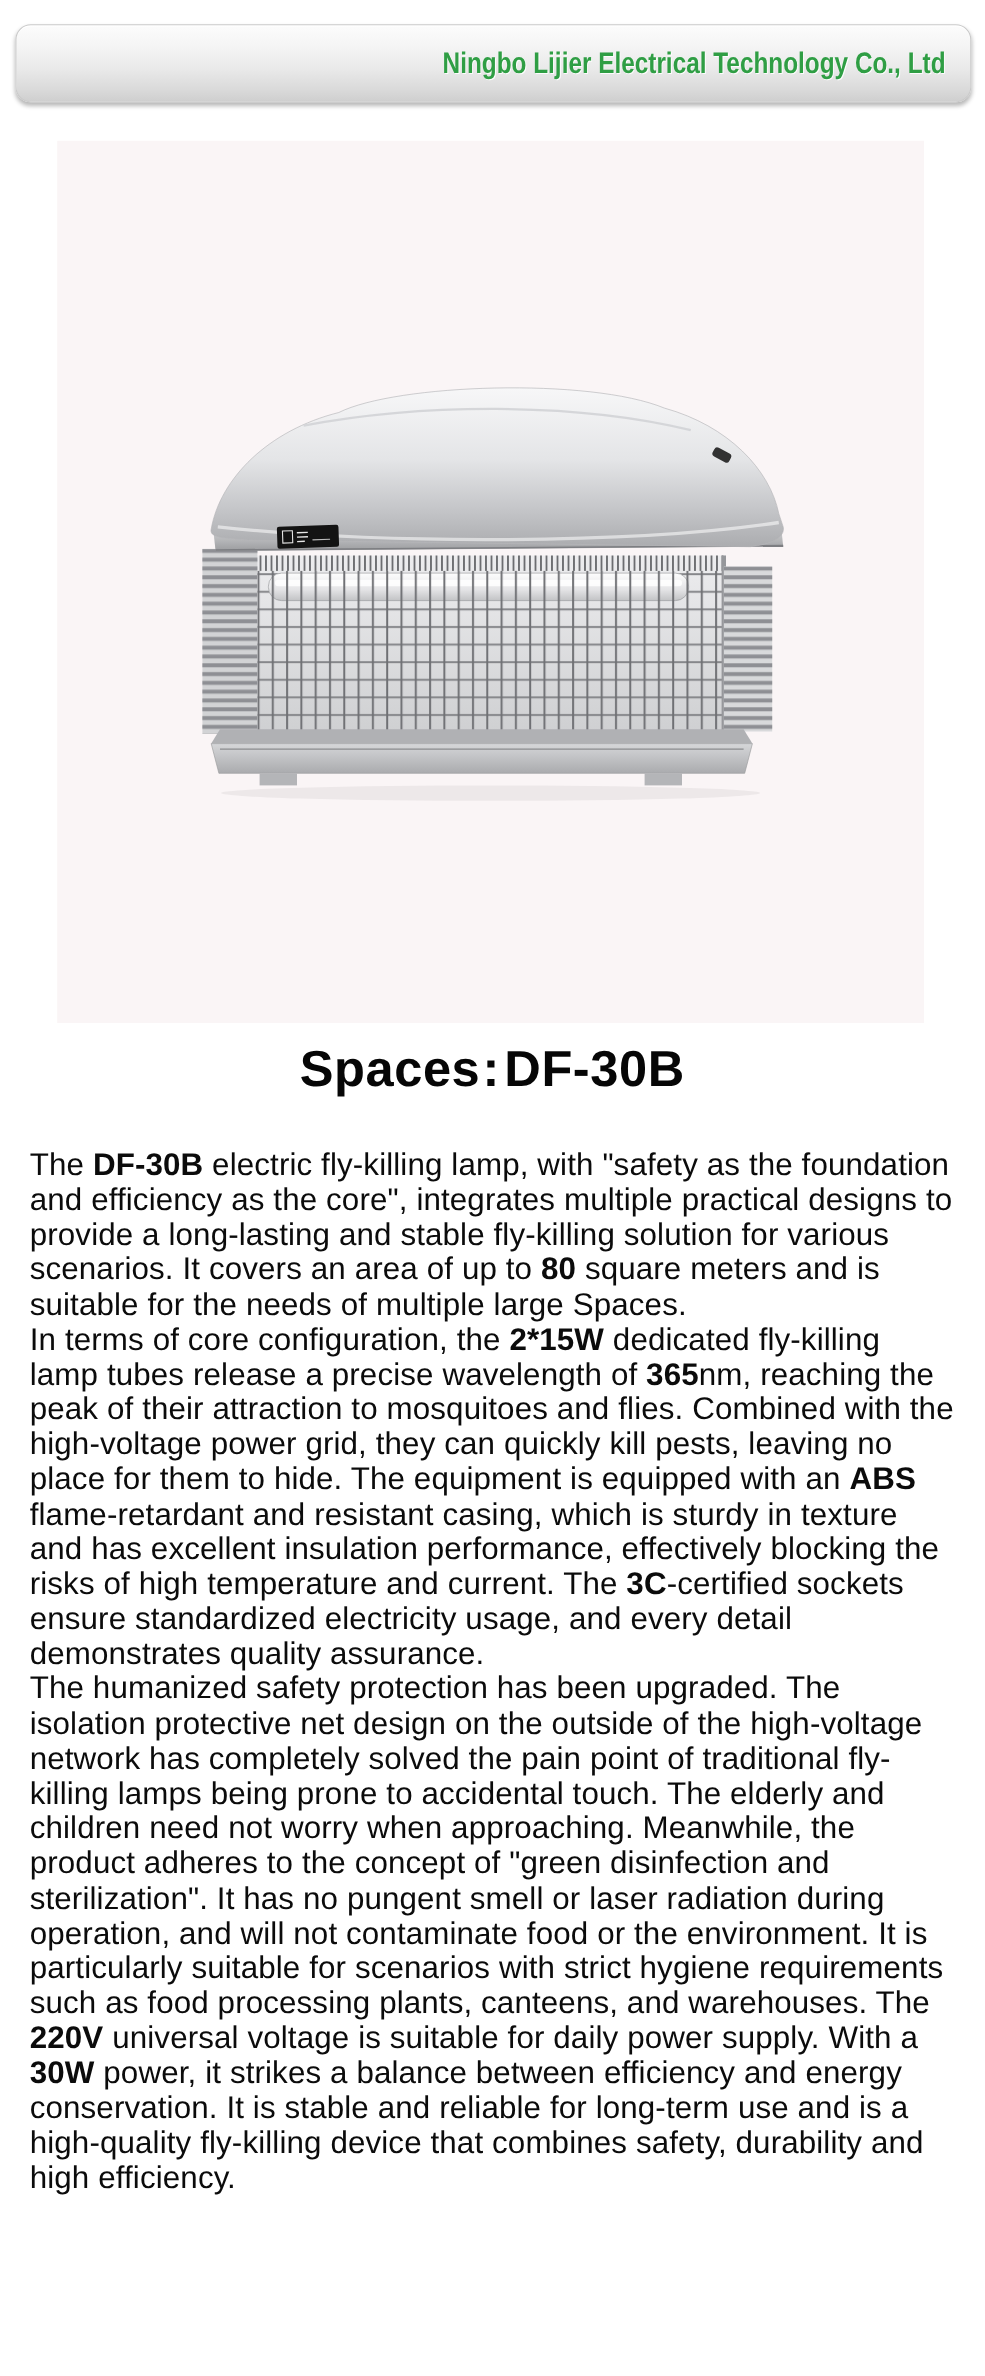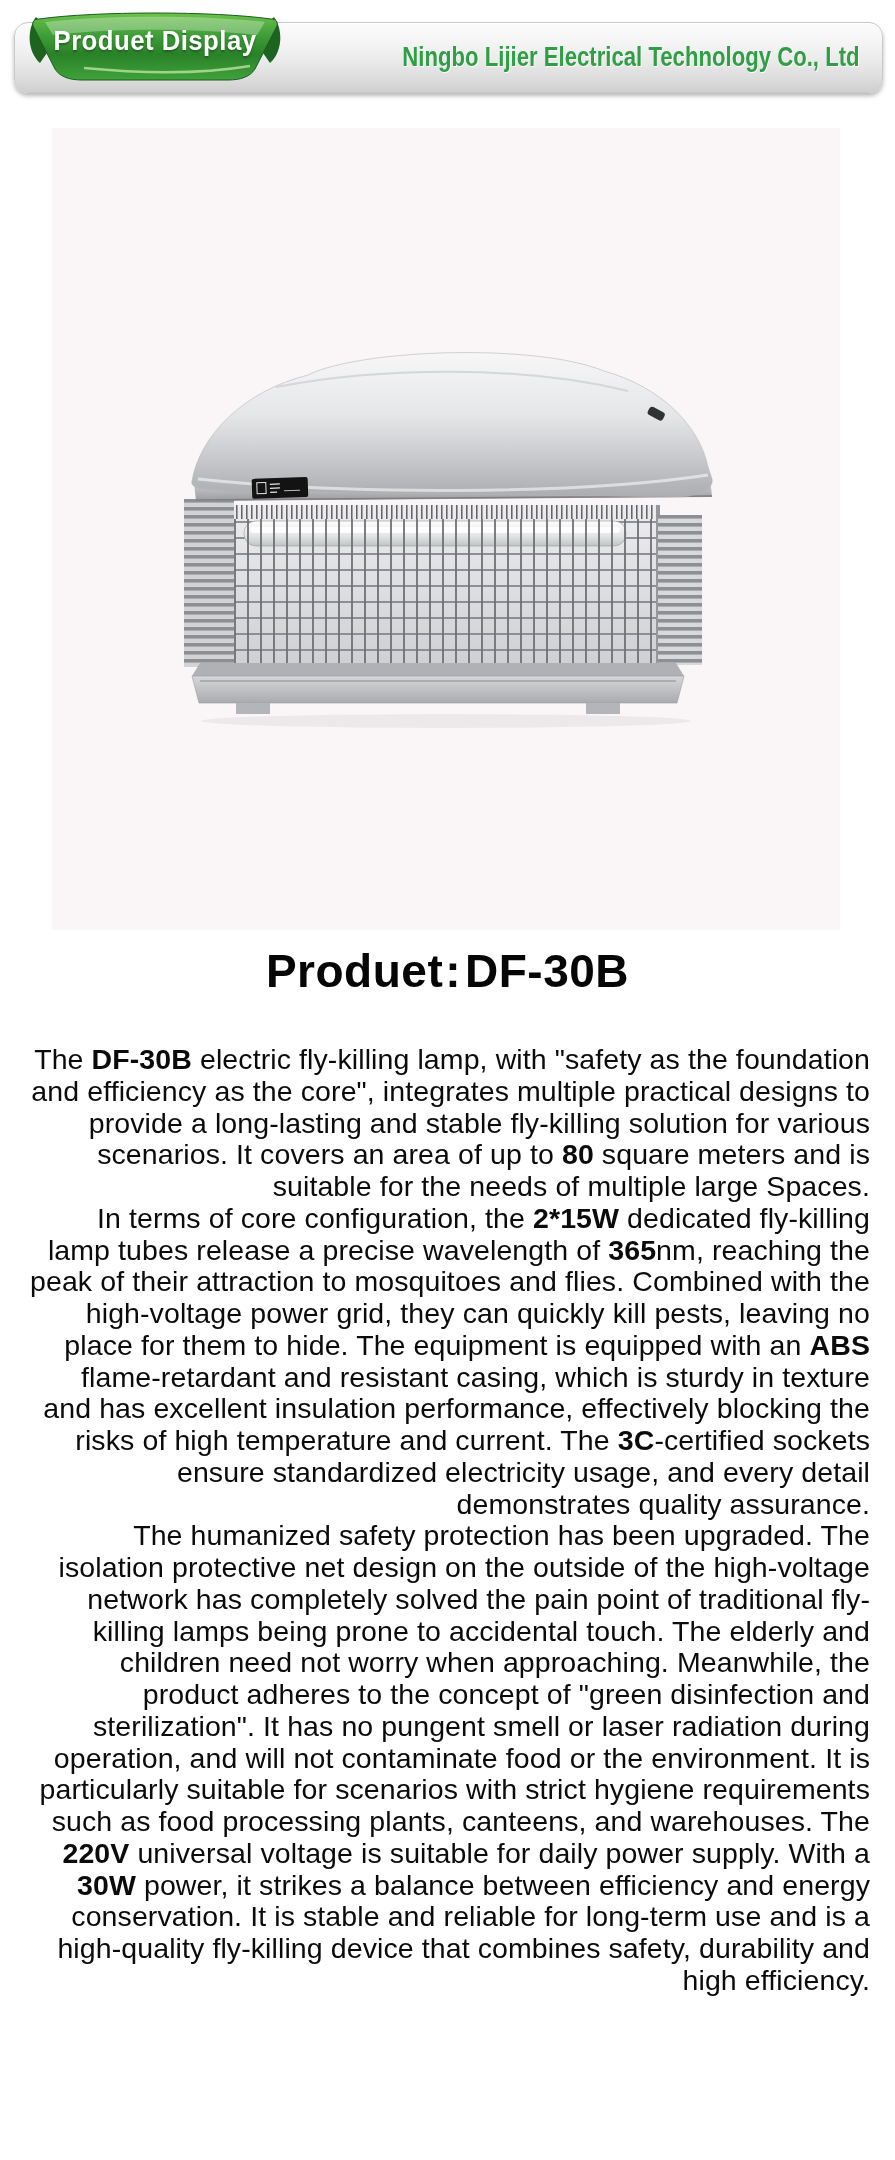--- a/index.html
+++ b/index.html
@@ -77,47 +77,29 @@
   
   .description {
     position: absolute;
     left: 27px; top: 1044px;
     width: 843px;
     font-size: 28.5px;
     line-height: 31.75px;
     color: #0b0b0b;
     letter-spacing: 0.1px;
   }
-  .description .para { margin: 0; text-align: right; }
+  .description .para { margin: 0; }
   .description .strong { font-weight: bold; }
 </style>
 </head>
 <body>
 
 <div class="header">
   <div class="header-bar">
     <div class="company">Ningbo Lijier Electrical Technology Co., Ltd</div>
-  </div>
-  <div class="ribbon">
-    <svg width="258" height="73" viewBox="0 0 258 73">
-      <defs>
-        <linearGradient id="rg" x1="0" y1="0" x2="0" y2="1">
-          <stop offset="0" stop-color="#6cc24a"></stop>
-          <stop offset="0.35" stop-color="#3d9c38"></stop>
-          <stop offset="0.62" stop-color="#2a8129"></stop>
-          <stop offset="1" stop-color="#3fa23a"></stop>
-        </linearGradient>
-      </defs>
-      <path d="M10,8 C1,20 1,42 14,54 L32,28 C23,20 16,14 10,8 Z" fill="#1c6420"></path>
-      <path d="M248,8 C257,20 257,42 244,54 L226,28 C235,20 242,14 248,8 Z" fill="#1c6420"></path>
-      <path d="M13,10 C70,2 188,2 245,10 C250,10 252,13 251,17 L229,60 C224,68 214,71 202,71 L56,71 C44,71 34,68 29,60 L7,17 C6,13 8,10 13,10 Z" fill="url(#rg)" stroke="#1a5c1d" stroke-width="1"></path>
-      <path d="M19,13 C80,6 178,6 239,13 L231,26 C170,19 88,19 27,26 Z" fill="#ffffff" opacity="0.30"></path>
-      <path d="M58,59 C120,65 176,65 224,57" stroke="#b9e49e" stroke-width="2.5" fill="none" opacity="0.8"></path>
-    </svg>
-    <div class="ribbon-label">Produet Display</div>
   </div>
 </div>
 
 <div class="product-card">
   <svg width="580" height="400" viewBox="0 0 580 400">
     <defs>
       <linearGradient id="gdome" x1="0" y1="0" x2="0" y2="1">
         <stop offset="0" stop-color="#f7f7f8"></stop>
         <stop offset="0.45" stop-color="#e4e5e7"></stop>
         <stop offset="0.75" stop-color="#c6c7ca"></stop>
@@ -194,19 +176,19 @@
     <g>
       <polygon points="44,334 520,334 528,347 36,347" fill="#b0b1b4"></polygon>
       <polygon points="36,347 528,347 521,374 43,374" fill="url(#gbase)" stroke="#9a9b9e" stroke-width="0.6"></polygon>
       <line x1="44" y1="352" x2="520" y2="352" stroke="#8a8b8e" stroke-width="1.2"></line>
       <rect x="80" y="374" width="34" height="11" fill="#b4b5b8"></rect>
       <rect x="430" y="374" width="34" height="11" fill="#b4b5b8"></rect>
     </g>
   </svg>
 </div>
 
-<h1 class="product-title"><span>Produet</span><span class="colon">:</span><span>DF-30B</span></h1>
+<h1 class="product-title"><span>Spaces</span><span class="colon">:</span><span>DF-30B</span></h1>
 
 <div class="description">
     <div class="para"><span>The </span><span class="strong">DF-30B</span><span> electric fly-killing lamp, with "safety as the foundation and efficiency as the core", integrates multiple practical designs to provide a long-lasting and stable fly-killing solution for various scenarios. It covers an area of up to </span><span class="strong">80</span><span> square meters and is suitable for the needs of multiple large Spaces.</span></div>
     <div class="para"><span>In terms of core configuration, the </span><span class="strong">2*15W</span><span> dedicated fly-killing lamp tubes release a precise wavelength of </span><span class="strong">365</span><span>nm, reaching the peak of their attraction to mosquitoes and flies. Combined with the high-voltage power grid, they can quickly kill pests, leaving no place for them to hide. The equipment is equipped with an </span><span class="strong">ABS</span><span> flame-retardant and resistant casing, which is sturdy in texture and has excellent insulation performance, effectively blocking the risks of high temperature and current. The </span><span class="strong">3C</span><span>-certified sockets ensure standardized electricity usage, and every detail demonstrates quality assurance.</span></div>
     <div class="para"><span>The humanized safety protection has been upgraded. The isolation protective net design on the outside of the high-voltage network has completely solved the pain point of traditional fly-killing lamps being prone to accidental touch. The elderly and children need not worry when approaching. Meanwhile, the product adheres to the concept of "green disinfection and sterilization". It has no pungent smell or laser radiation during operation, and will not contaminate food or the environment. It is particularly suitable for scenarios with strict hygiene requirements such as food processing plants, canteens, and warehouses. The </span><span class="strong">220V</span><span> universal voltage is suitable for daily power supply. With a </span><span class="strong">30W</span><span> power, it strikes a balance between efficiency and energy conservation. It is stable and reliable for long-term use and is a high-quality fly-killing device that combines safety, durability and high efficiency.</span></div>
   </div>
 
 </body></html>

